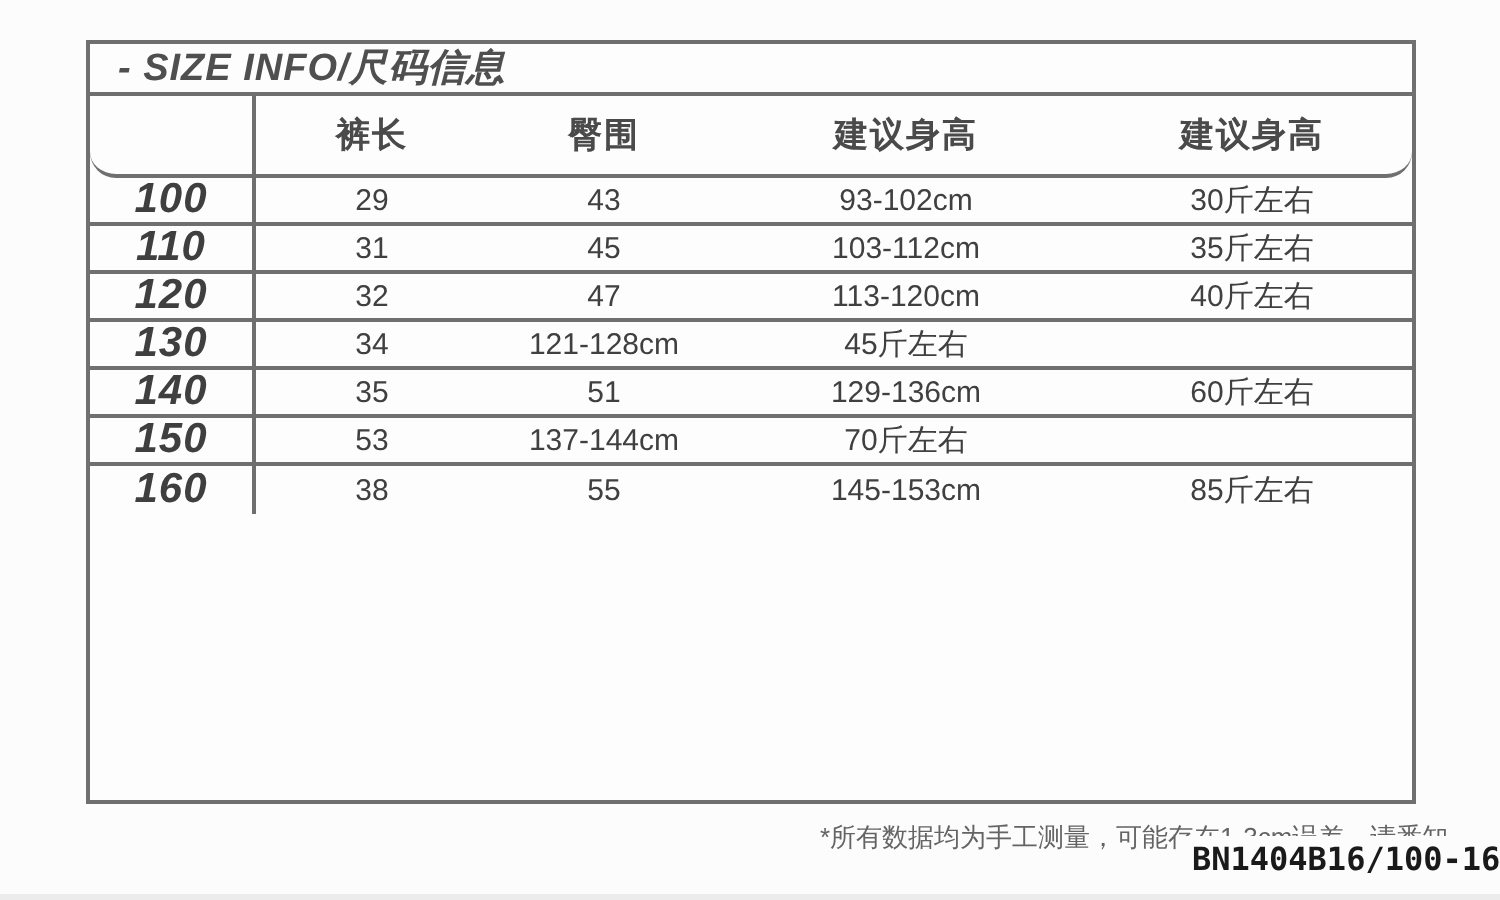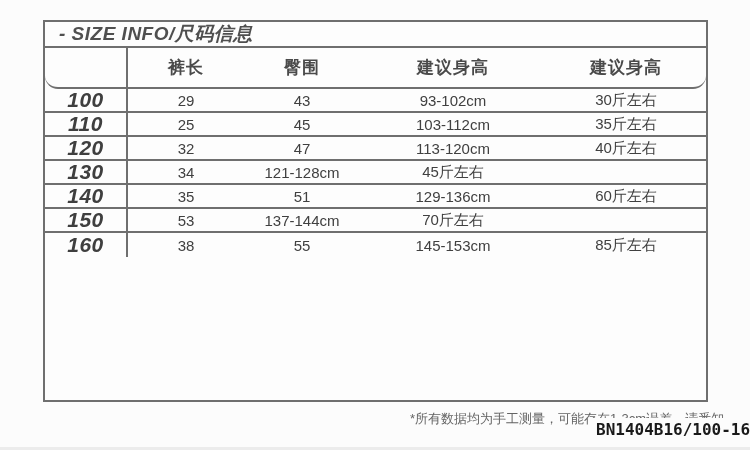--- a/index.html
+++ b/index.html
@@ -140,21 +140,21 @@
     <div class="data-row">
       <div class="cell first-col size-cell">100</div>
       <div class="cell value-cell">29</div>
       <div class="cell value-cell">43</div>
       <div class="cell value-cell">93-102cm</div>
       <div class="cell value-cell">30斤左右</div>
     </div>
 
     <div class="data-row">
       <div class="cell first-col size-cell">110</div>
-      <div class="cell value-cell">25</div>
+      <div class="cell value-cell">31</div>
       <div class="cell value-cell">45</div>
       <div class="cell value-cell">103-112cm</div>
       <div class="cell value-cell">35斤左右</div>
     </div>
 
     <div class="data-row">
       <div class="cell first-col size-cell">120</div>
       <div class="cell value-cell">32</div>
       <div class="cell value-cell">47</div>
       <div class="cell value-cell">113-120cm</div>

